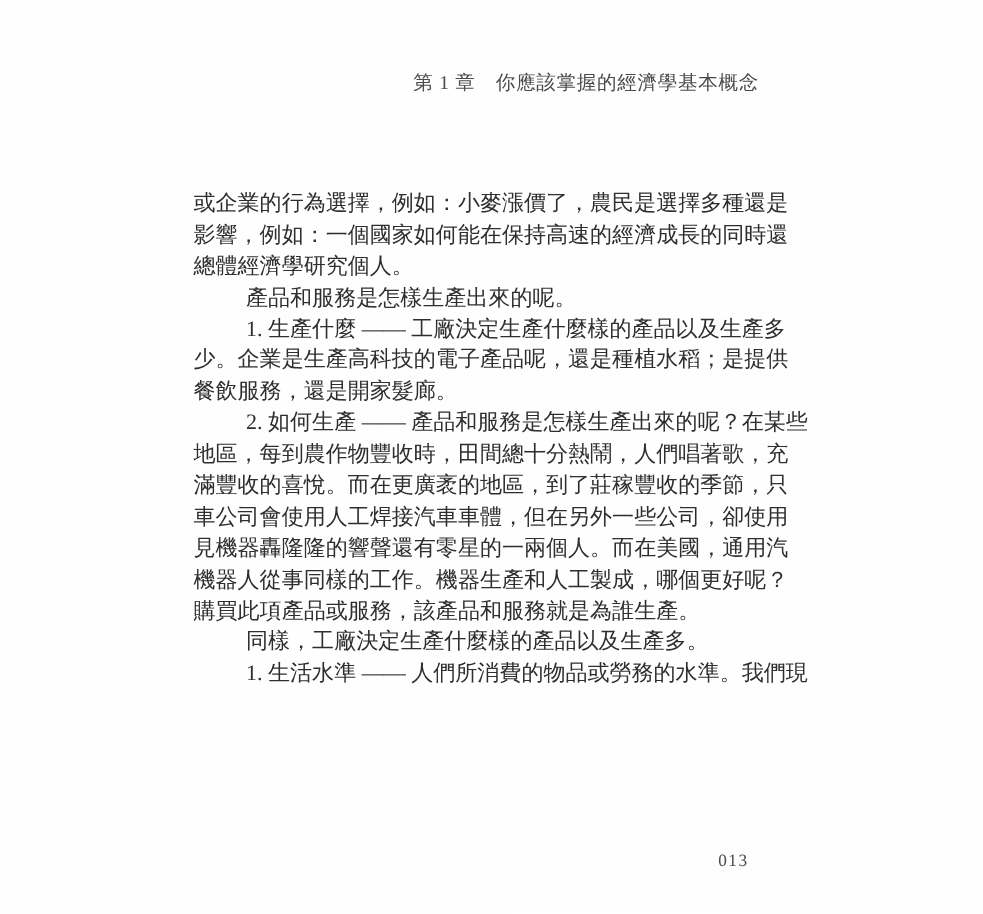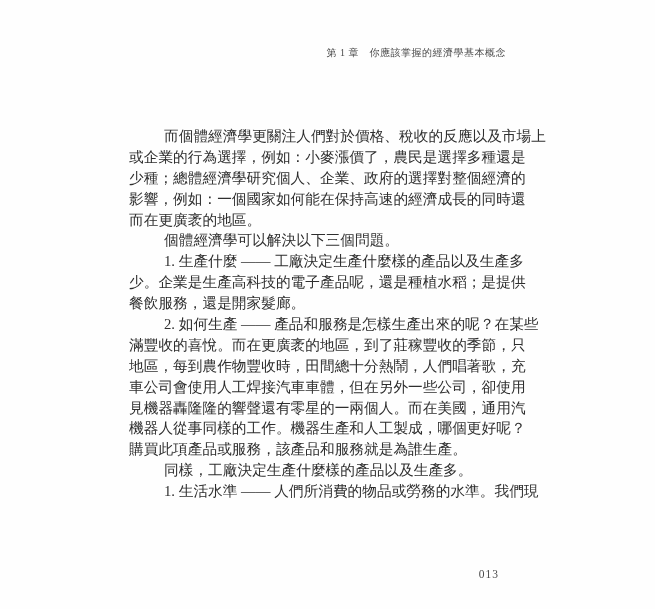--- a/index.html
+++ b/index.html
@@ -12,21 +12,21 @@
     width: 655px;
     height: 609px;
     background: var(--bg, #fefefe);
     overflow: hidden;
     font-family: "Liberation Serif", "DejaVu Serif", serif;
   }
   .running-head {
     position: absolute;
     top: 46px;
     right: 149px;
-    font-size: 10px;
+    font-size: 13px;
     letter-spacing: 0.5px;
     color: var(--muted, #4a4a4a);
     white-space: nowrap;
   }
   .body-text {
     position: absolute;
     top: 126px;
     left: 129px;
     width: 400px;
     color: var(--ink, #2e2e2e);
@@ -50,32 +50,30 @@
     margin-left: 20px;
   }
 </style>
 </head>
 <body>
 
 <div class="page">
   <div class="running-head">第 1 章　你應該掌握的經濟學基本概念</div>
 
   <div class="body-text">
-      <div class="line first">而個體經濟學更關注人們對於價格、稅收的反應以及市場上</div>
       <div class="line">或企業的行為選擇，例如：小麥漲價了，農民是選擇多種還是</div>
-      <div class="line">少種；總體經濟學研究個人、企業、政府的選擇對整個經濟的</div>
       <div class="line">影響，例如：一個國家如何能在保持高速的經濟成長的同時還</div>
-      <div class="line">而在更廣袤的地區。</div>
-      <div class="line first">個體經濟學可以解決以下三個問題。</div>
+      <div class="line">總體經濟學研究個人。</div>
+      <div class="line first">產品和服務是怎樣生產出來的呢。</div>
       <div class="line first">1. 生產什麼 —— 工廠決定生產什麼樣的產品以及生產多</div>
       <div class="line">少。企業是生產高科技的電子產品呢，還是種植水稻；是提供</div>
       <div class="line">餐飲服務，還是開家髮廊。</div>
       <div class="line first">2. 如何生產 —— 產品和服務是怎樣生產出來的呢？在某些</div>
+      <div class="line">地區，每到農作物豐收時，田間總十分熱鬧，人們唱著歌，充</div>
       <div class="line">滿豐收的喜悅。而在更廣袤的地區，到了莊稼豐收的季節，只</div>
-      <div class="line">地區，每到農作物豐收時，田間總十分熱鬧，人們唱著歌，充</div>
       <div class="line">車公司會使用人工焊接汽車車體，但在另外一些公司，卻使用</div>
       <div class="line">見機器轟隆隆的響聲還有零星的一兩個人。而在美國，通用汽</div>
       <div class="line">機器人從事同樣的工作。機器生產和人工製成，哪個更好呢？</div>
       <div class="line">購買此項產品或服務，該產品和服務就是為誰生產。</div>
       <div class="line first">同樣，工廠決定生產什麼樣的產品以及生產多。</div>
       <div class="line first">1. 生活水準 —— 人們所消費的物品或勞務的水準。我們現</div>
     </div>
 
   <div class="folio">013</div>
 </div>

